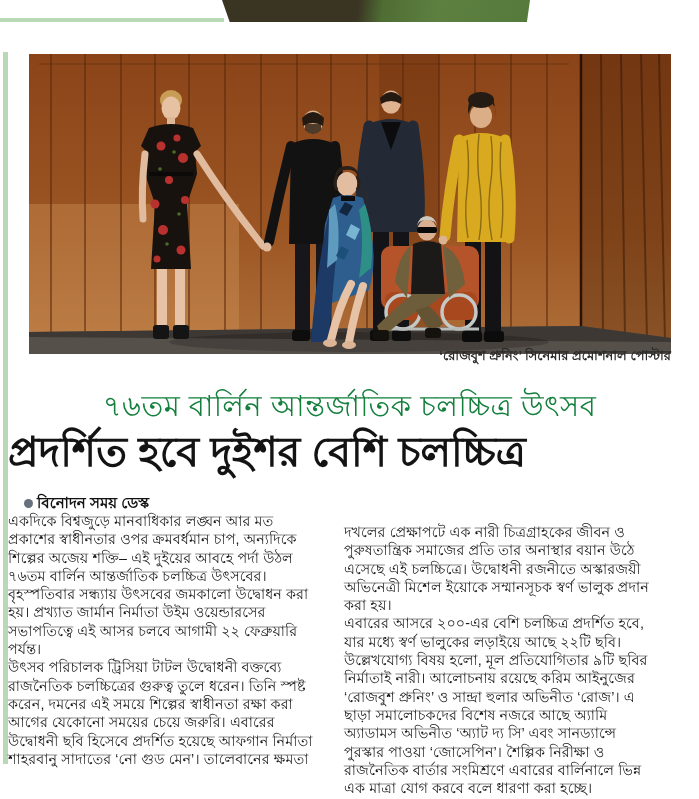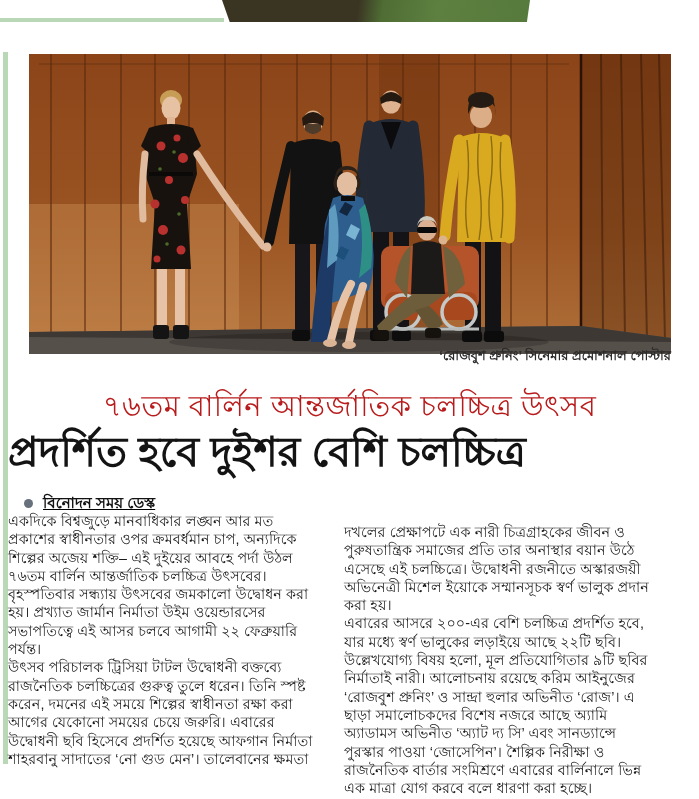--- a/index.html
+++ b/index.html
@@ -20,28 +20,28 @@
   .photo{position:absolute;left:29px;top:54px;width:642px;height:300px;overflow:hidden;background:#8f4c1d;}
   .photo svg{display:block;}
 
   .caption{
     position:absolute;left:300px;top:346px;width:371px;text-align:right;
     font-size:13px;font-weight:700;color:#2b2b2b;line-height:20px;
   }
 
   .kicker{
     position:absolute;left:0;top:388px;width:699px;text-align:center;
-    font-size:29px;line-height:37px;color:#b91c1c;font-weight:500;letter-spacing:0.5px;
+    font-size:29px;line-height:37px;color:#15803d;font-weight:500;letter-spacing:0.5px;
   }
   .title{
     position:absolute;left:8px;top:424px;width:699px;
     font-size:41px;line-height:57px;color:#131313;font-weight:600;
   }
 
-  .byline{position:absolute;left:24px;top:491px;display:flex;align-items:center;gap:10px;text-decoration:underline;}
+  .byline{position:absolute;left:24px;top:491px;display:flex;align-items:center;gap:4px;}
   .byline .dot{width:9px;height:9px;border-radius:50%;background:#67717d;display:inline-block;}
   .byline .label{font-size:15px;font-weight:700;color:#121212;}
 
   .col{
     position:absolute;font-size:14.3px;line-height:18.3px;color:#1a1a1a;
     white-space:pre-line;letter-spacing:0.1px;
   }
   .col.left{left:8px;top:512px;width:320px;}
   .col.right{left:344px;top:496px;width:341px;margin-top:27px;}
 </style>

